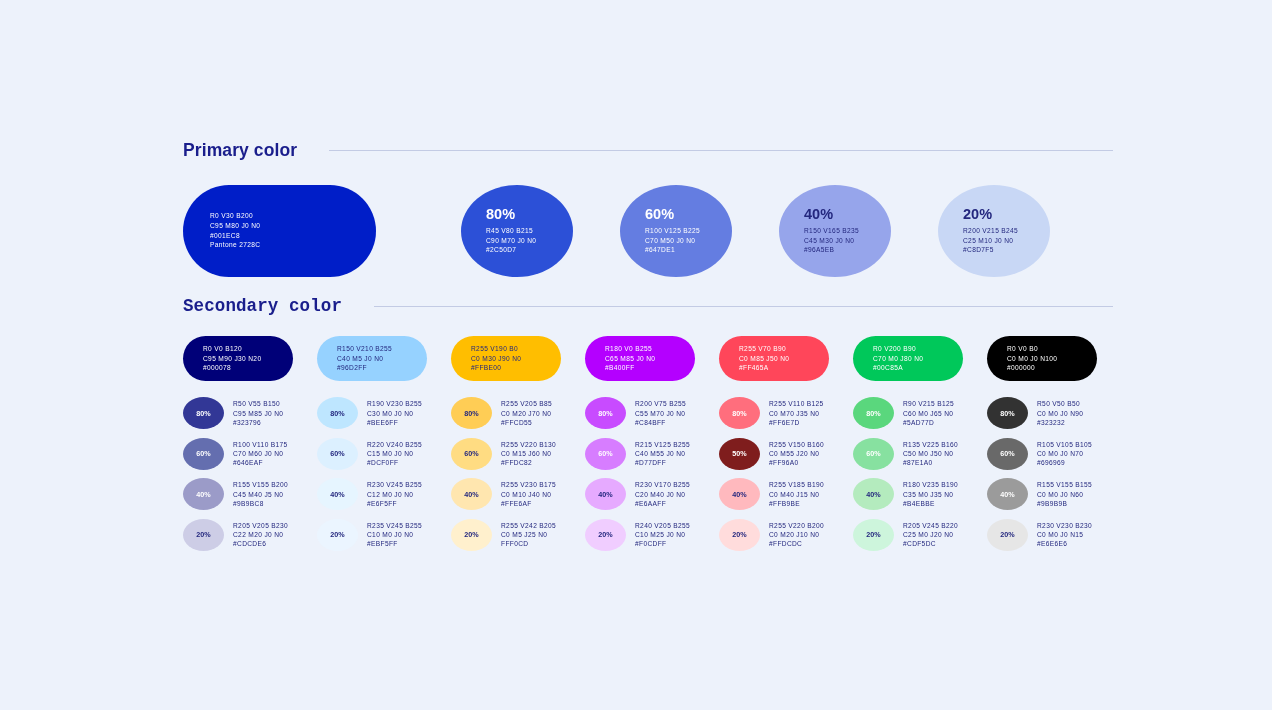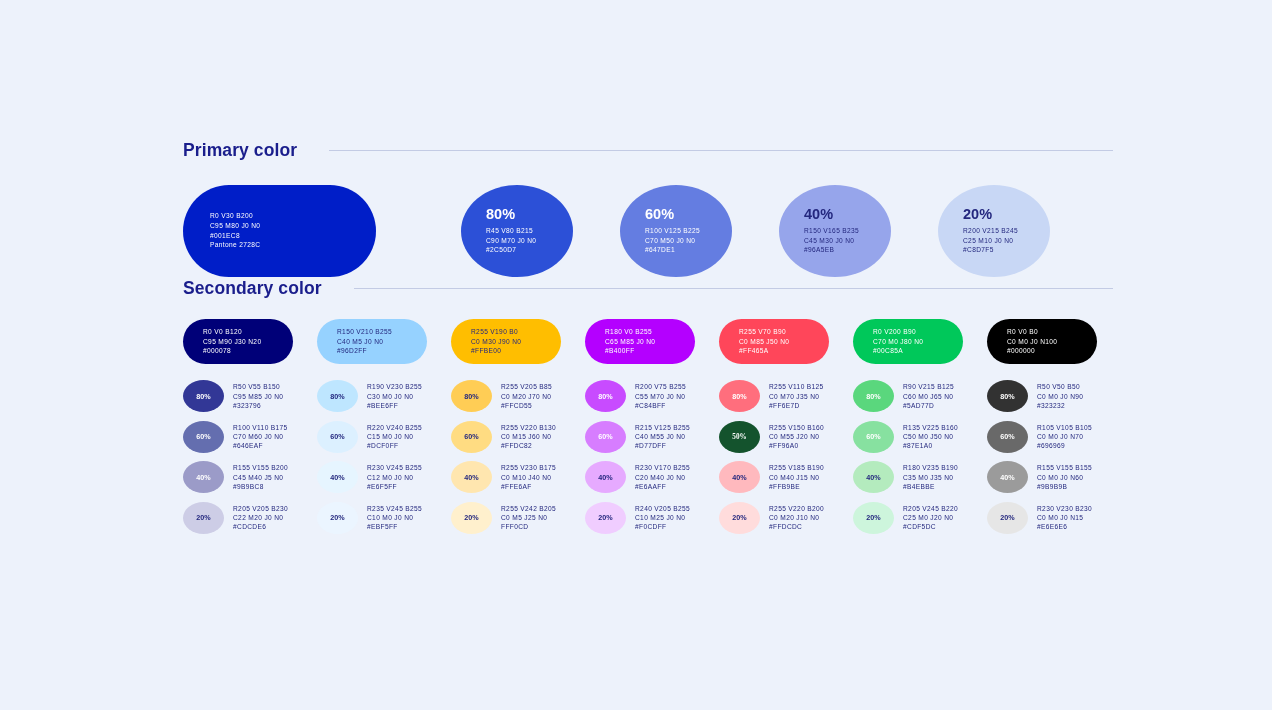--- a/index.html
+++ b/index.html
@@ -190,21 +190,21 @@
           <div class="primary-pct" style="color: rgb(35, 39, 126);">20%</div>
           <div style="color: rgb(35, 39, 126);">
             <div class="spec-line">R200 V215 B245</div>
             <div class="spec-line">C25 M10 J0 N0</div>
             <div class="spec-line">#C8D7F5</div>
           </div>
         </div>
       </div>
     </div>
 
-  <div class="section-head" style="">
+  <div class="section-head" style="margin-top:18px;font-family:Liberation Mono, monospace;">
     <div class="section-title">Secondary color</div>
     <div class="section-rule"></div>
   </div>
 
   <div class="secondary-grid" id="secondary-grid">
       <div class="sec-col">
         <div class="sec-head" style="background: rgb(0, 0, 120);">
           <div style="color: rgb(255, 255, 255);">
             <div class="spec-line">R0 V0 B120</div>
             <div class="spec-line">C95 M90 J30 N20</div>
@@ -386,21 +386,21 @@
         <div class="tint-list">
           <div class="tint-row">
             <div class="tint-dot" style="background: rgb(255, 110, 125); color: rgb(255, 255, 255);">80%</div>
             <div class="tint-spec" style="color: rgb(35, 39, 126);">
               <div class="spec-line">R255 V110 B125</div>
               <div class="spec-line">C0 M70 J35 N0</div>
               <div class="spec-line">#FF6E7D</div>
             </div>
           </div>
           <div class="tint-row">
-            <div class="tint-dot" style="background: #14532d; color: rgb(255, 255, 255); font-family: Liberation Serif, serif;">50%</div>
+            <div class="tint-dot" style="background: #7f1d1d; color: rgb(255, 255, 255);">50%</div>
             <div class="tint-spec" style="color: rgb(35, 39, 126);">
               <div class="spec-line">R255 V150 B160</div>
               <div class="spec-line">C0 M55 J20 N0</div>
               <div class="spec-line">#FF96A0</div>
             </div>
           </div>
           <div class="tint-row">
             <div class="tint-dot" style="background: rgb(255, 185, 190); color: rgb(35, 39, 126);">40%</div>
             <div class="tint-spec" style="color: rgb(35, 39, 126);">
               <div class="spec-line">R255 V185 B190</div>

